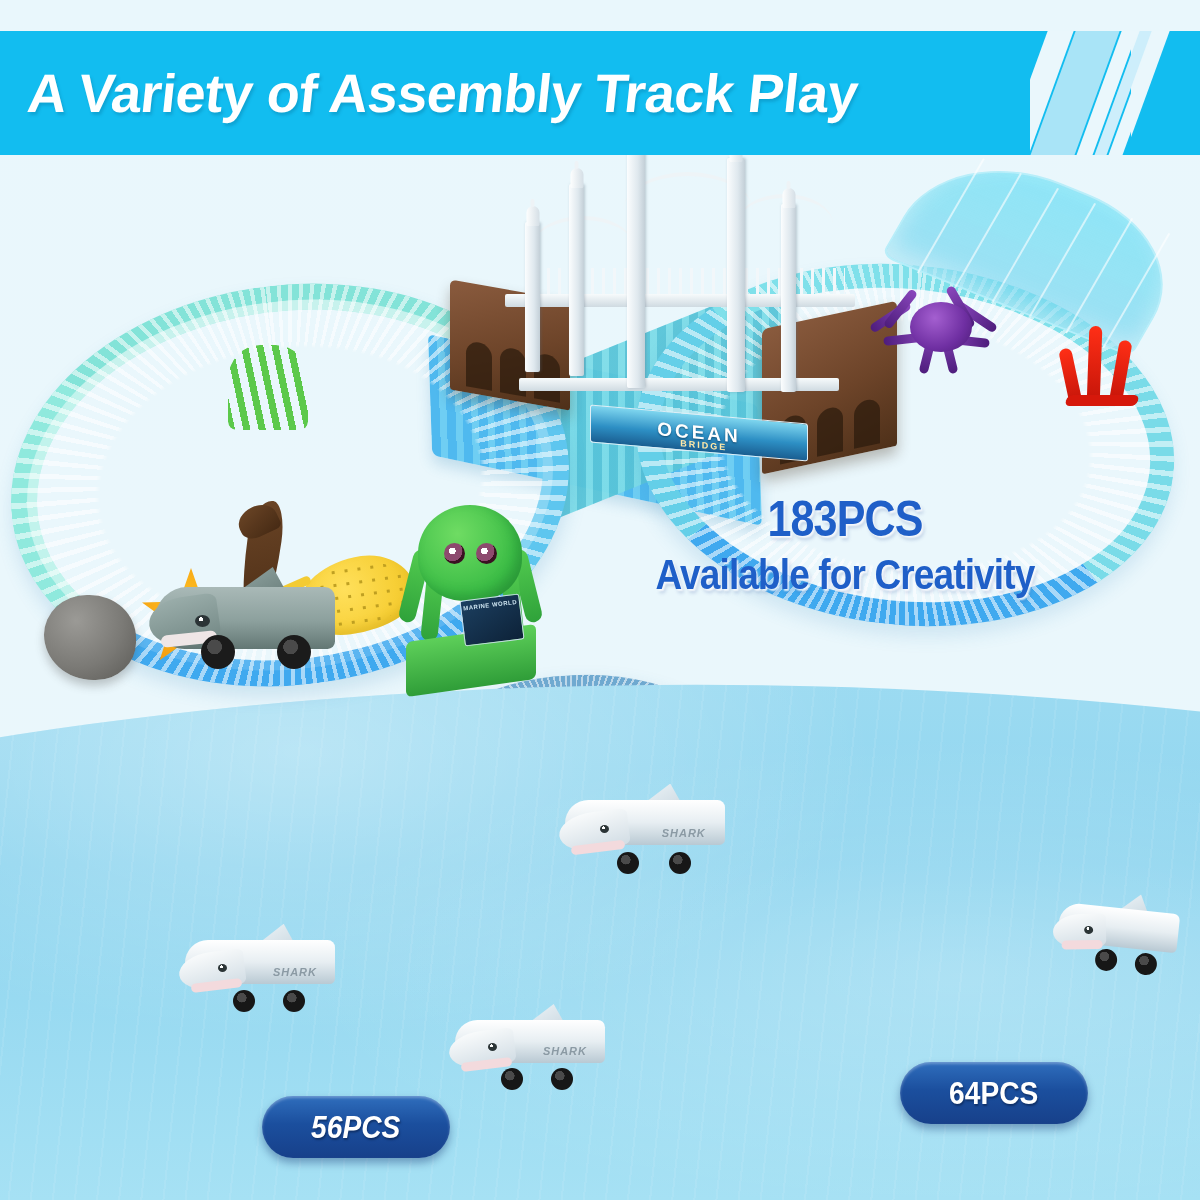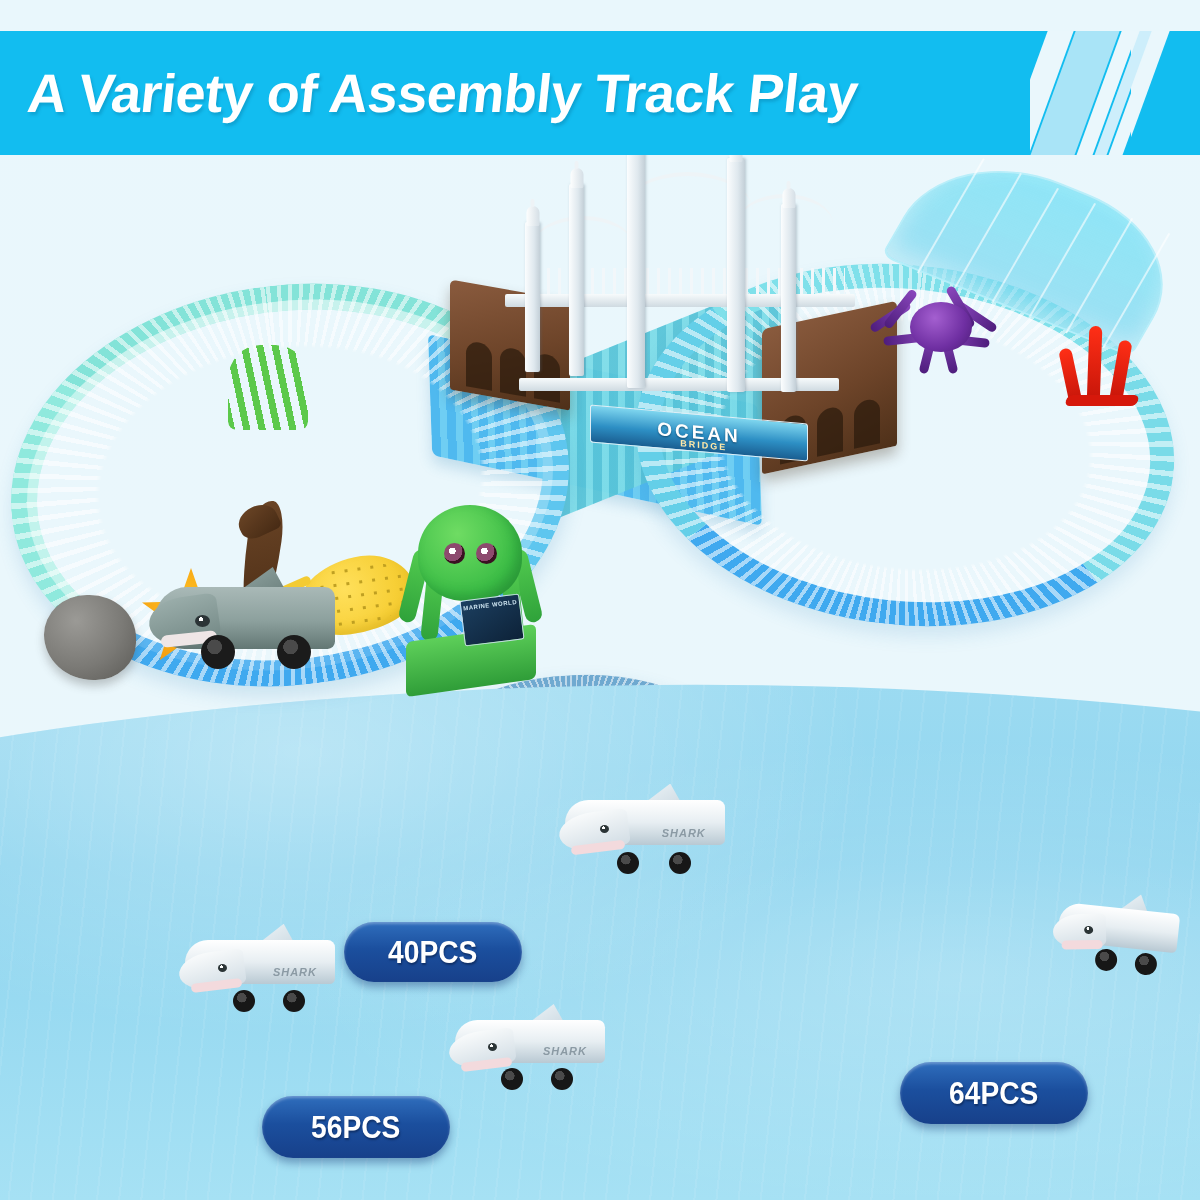--- a/index.html
+++ b/index.html
@@ -520,21 +520,21 @@
     box-shadow: 0 5px 9px rgba(20,50,110,.4), inset 0 2px 3px rgba(255,255,255,.3);
   }
   .badge span {
     color: #ffffff; font-size: 32px; font-weight: bold;
     letter-spacing: 0px;
     transform: scaleX(.88);
     text-shadow: 1px 2px 2px rgba(10,35,80,.65);
   }
   .badge-48 { left: 792px; top: 750px; width: 178px; height: 60px; }
   .badge-40 { left: 344px; top: 922px; width: 178px; height: 60px; }
-  .badge-56 { left: 262px; top: 1096px; width: 188px; height: 62px; }
+  .badge-56 { left: 262px; top: 1096px; width: 188px; height: 62px; font-style: italic; }
   .badge-64 { left: 900px; top: 1062px; width: 188px; height: 62px; }
 </style>
 </head>
 <body>
 
 <div class="page">
 
   <div class="banner">
     <div class="banner-title">A Variety of Assembly Track Play</div>
   </div>
@@ -665,20 +665,24 @@
       <div class="sc-fin"></div>
       <div class="sc-body"></div>
       <div class="sc-snout"></div>
       <div class="sc-mouth"></div>
       <div class="sc-eye"></div>
       <div class="sc-wheel" style="left:46px;"></div>
       <div class="sc-wheel" style="left:122px;"></div>
     </div>
   </div>
 
+  <div class="pcs-headline">
+    <div class="pcs-big">183PCS</div>
+    <div class="pcs-sub">Available for Creativity</div>
+  </div>
 
   <div class="water">
     <div class="water-sheen"></div>
   </div>
   <div class="water-edge"></div>
 
   <div class="loop loop-48"></div>
   <div class="loop-teeth teeth-48"></div>
   <div class="wshark" style="left:565px; top:790px; width:160px; height:80px;">
     <div class="ws-fin"></div>
@@ -722,23 +726,20 @@
   <div class="wshark" style="left:1058px; top:898px; width:120px; height:70px; transform:rotate(6deg);">
     <div class="ws-fin"></div>
     <div class="ws-body"></div>
     <div class="ws-snout"></div>
     <div class="ws-mouth"></div>
     <div class="ws-eye"></div>
     <div class="ws-wheel" style="left:40px;"></div>
     <div class="ws-wheel" style="left:80px;"></div>
   </div>
 
-  <div class="badge badge-40">
-    <span>40PCS</span>
-  </div>
   <div class="badge badge-56">
     <span>56PCS</span>
   </div>
   <div class="badge badge-64">
     <span>64PCS</span>
   </div>
 
 </div>
 
 </body></html>

